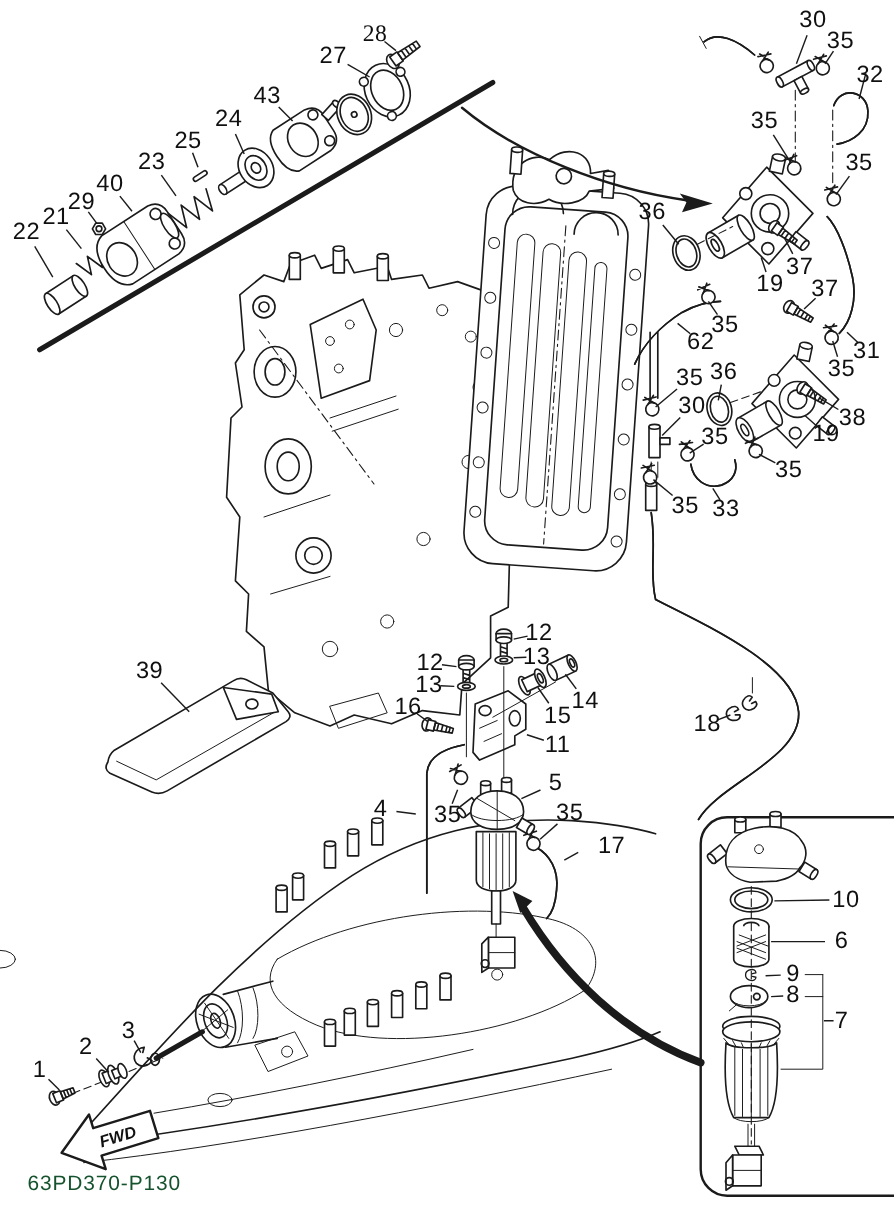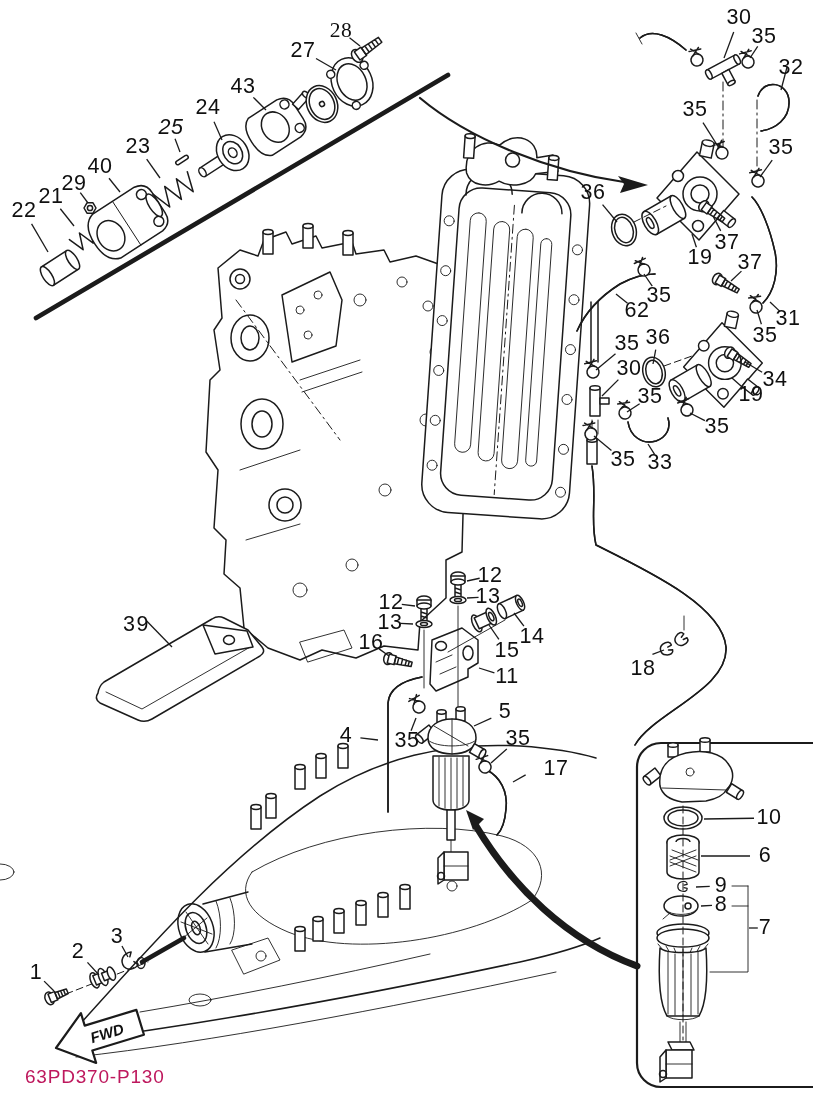--- a/index.html
+++ b/index.html
@@ -22,21 +22,21 @@
   #art .solid { fill:#1b1b1b; stroke:none; }
   #art .dash  { stroke-dasharray:7 4; stroke-width:1; }
   #art .dashdot { stroke-dasharray:9 4 2 4; stroke-width:1; }
   .callout {
     position:absolute; transform:translate(-50%,-50%);
     font-size:21.5px; line-height:1; color:#101010; white-space:nowrap;
     letter-spacing:0.5px;
   }
   .part-code {
     position:absolute; left:25px; top:1066px;
-    font-size:19px; letter-spacing:0.8px; color:#be185d;
+    font-size:19px; letter-spacing:0.8px; color:#14532d;
   }
   #fwd-text { font:italic bold 15px "Liberation Sans", sans-serif; fill:#101010; stroke:none; }
 </style>
 </head>
 <body>
 
 <div class="stage">
 
   <svg id="art" width="813" height="1103" viewBox="0 0 813 1103">
 
@@ -548,21 +548,21 @@
       <line x1="121.95" y1="946" x2="128" y2="957" stroke="#1b1b1b" stroke-width="1.3"></line>
       <line x1="87.45" y1="962.35" x2="99" y2="975" stroke="#1b1b1b" stroke-width="1.3"></line>
       <line x1="44.1" y1="981.1" x2="54" y2="991" stroke="#1b1b1b" stroke-width="1.3"></line>
     </svg>
 
   <div id="callout-layer">
       <div class="callout" style="left: 341px; top: 31px; font-family: Liberation Serif, serif;">28</div>
       <div class="callout" style="left: 303px; top: 51px;">27</div>
       <div class="callout" style="left: 243px; top: 87px;">43</div>
       <div class="callout" style="left: 208px; top: 108px;">24</div>
-      <div class="callout" style="left: 171px; top: 128px; font-style: italic;">25</div>
+      <div class="callout" style="left: 171px; top: 128px;">25</div>
       <div class="callout" style="left: 138px; top: 147px;">23</div>
       <div class="callout" style="left: 100px; top: 167px;">40</div>
       <div class="callout" style="left: 74px; top: 184px;">29</div>
       <div class="callout" style="left: 51px; top: 197px;">21</div>
       <div class="callout" style="left: 24px; top: 211px;">22</div>
       <div class="callout" style="left: 739px; top: 18px;">30</div>
       <div class="callout" style="left: 764px; top: 37px;">35</div>
       <div class="callout" style="left: 791px; top: 68px;">32</div>
       <div class="callout" style="left: 695px; top: 110px;">35</div>
       <div class="callout" style="left: 781px; top: 148px;">35</div>
@@ -570,35 +570,35 @@
       <div class="callout" style="left: 727px; top: 243px;">37</div>
       <div class="callout" style="left: 700px; top: 258px;">19</div>
       <div class="callout" style="left: 750px; top: 263px;">37</div>
       <div class="callout" style="left: 659px; top: 296px;">35</div>
       <div class="callout" style="left: 637px; top: 311px;">62</div>
       <div class="callout" style="left: 788px; top: 319px;">31</div>
       <div class="callout" style="left: 765px; top: 336px;">35</div>
       <div class="callout" style="left: 658px; top: 338px;">36</div>
       <div class="callout" style="left: 627px; top: 344px;">35</div>
       <div class="callout" style="left: 629px; top: 369px;">30</div>
-      <div class="callout" style="left: 775px; top: 380px;">34</div>
+      <div class="callout" style="left: 775px; top: 380px;">38</div>
       <div class="callout" style="left: 751px; top: 395px;">19</div>
       <div class="callout" style="left: 650px; top: 397px;">35</div>
       <div class="callout" style="left: 717px; top: 427px;">35</div>
       <div class="callout" style="left: 623px; top: 460px;">35</div>
       <div class="callout" style="left: 660px; top: 463px;">33</div>
       <div class="callout" style="left: 490px; top: 576px;">12</div>
       <div class="callout" style="left: 488px; top: 597px;">13</div>
       <div class="callout" style="left: 391px; top: 603px;">12</div>
-      <div class="callout" style="left: 136px; top: 626px; font-family: Liberation Mono, monospace;">39</div>
+      <div class="callout" style="left: 136px; top: 610px;">39</div>
       <div class="callout" style="left: 390px; top: 623px;">13</div>
       <div class="callout" style="left: 532px; top: 637px;">14</div>
       <div class="callout" style="left: 371px; top: 643px;">16</div>
       <div class="callout" style="left: 507px; top: 651px;">15</div>
-      <div class="callout" style="left: 643px; top: 658px; margin-top: 11px;">18</div>
+      <div class="callout" style="left: 643px; top: 658px;">18</div>
       <div class="callout" style="left: 507px; top: 677px;">11</div>
       <div class="callout" style="left: 505px; top: 712px;">5</div>
       <div class="callout" style="left: 346px; top: 736px;">4</div>
       <div class="callout" style="left: 518px; top: 739px;">35</div>
       <div class="callout" style="left: 407px; top: 741px;">35</div>
       <div class="callout" style="left: 556px; top: 769px;">17</div>
       <div class="callout" style="left: 769px; top: 818px;">10</div>
       <div class="callout" style="left: 765px; top: 856px;">6</div>
       <div class="callout" style="left: 721px; top: 886px;">9</div>
       <div class="callout" style="left: 721px; top: 905px;">8</div>

